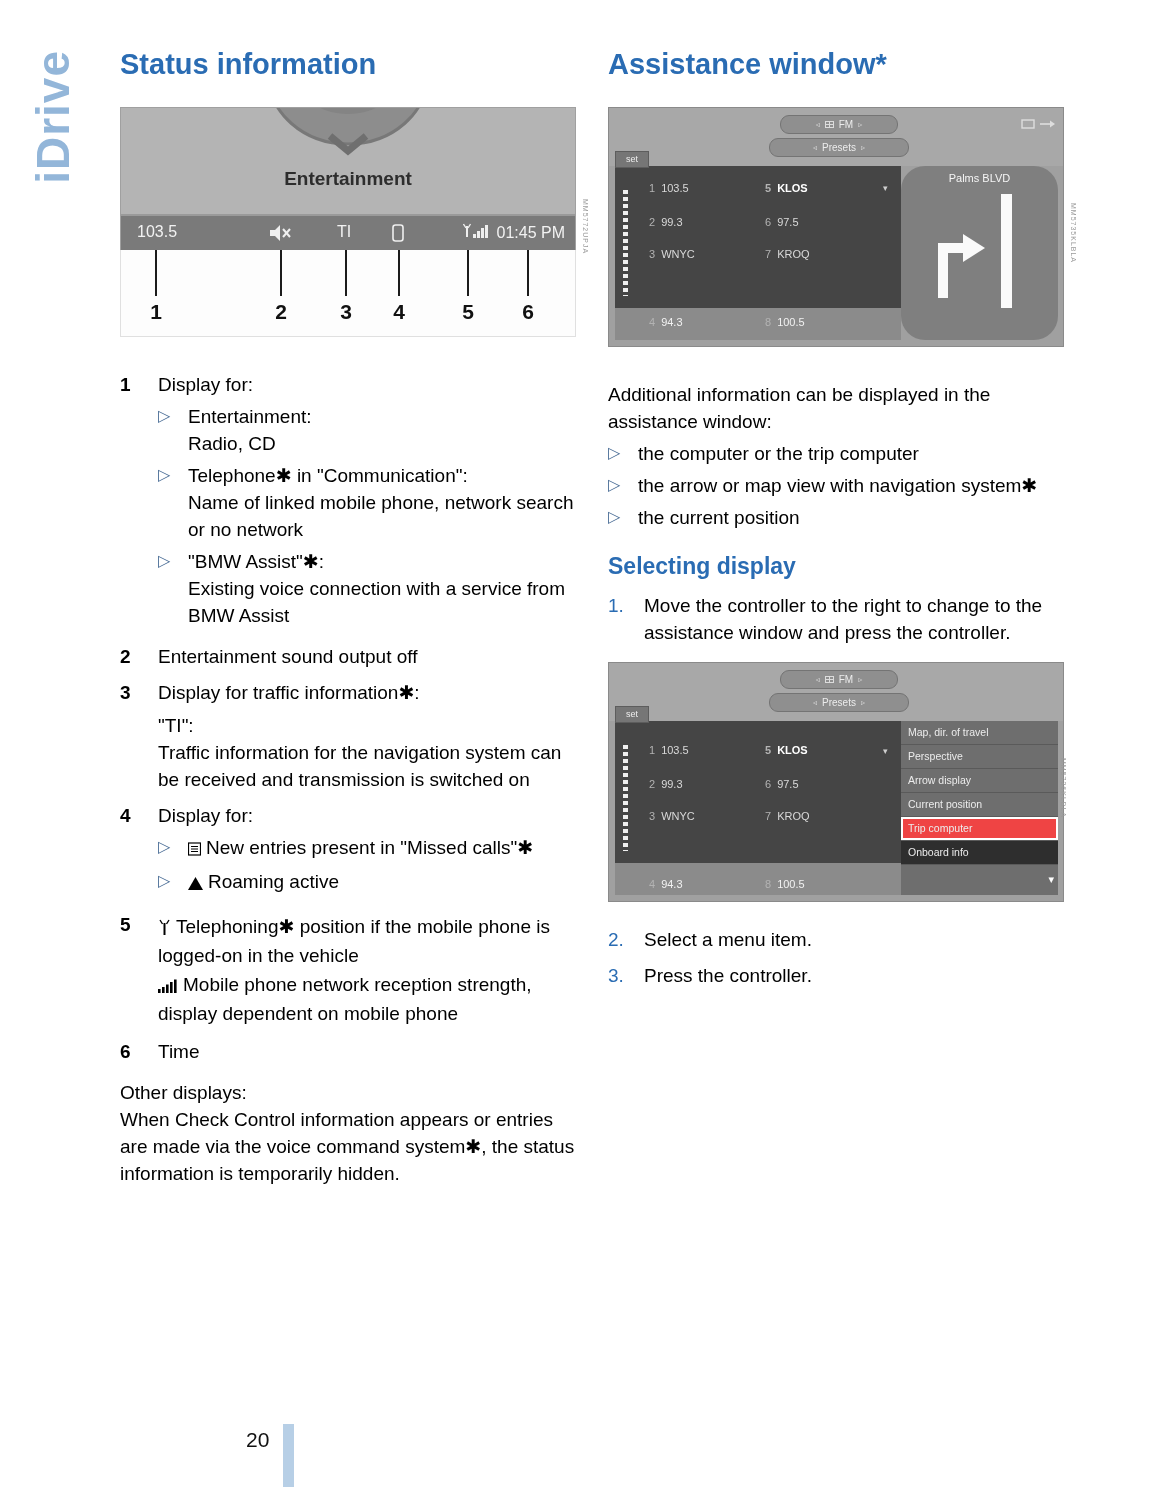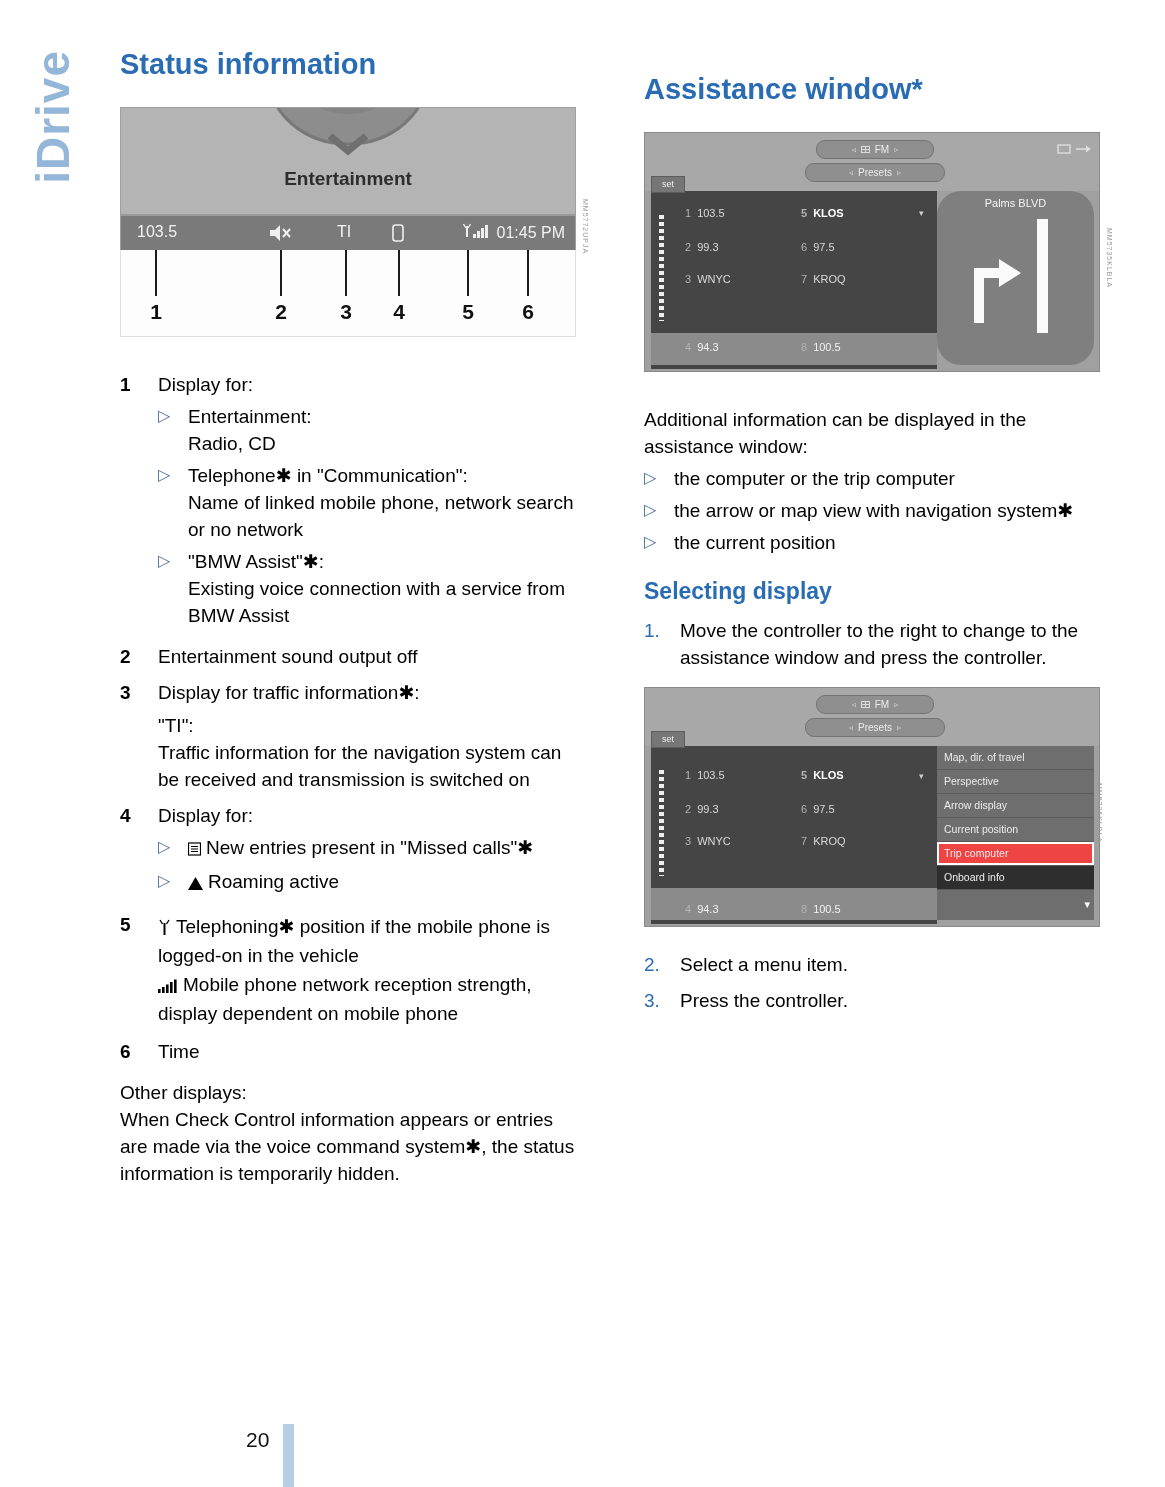--- a/index.html
+++ b/index.html
@@ -5,21 +5,21 @@
   html,body{margin:0;padding:0;background:#fff;}
   .page{position:relative;width:1165px;height:1487px;background:#fff;
         font-family:"Liberation Sans",sans-serif;color:#000;overflow:hidden;}
 
   
   .vlabel{position:absolute;left:26px;top:50px;writing-mode:vertical-rl;transform:rotate(180deg);
           font-size:46px;font-weight:bold;color:#93b6d9;letter-spacing:1px;}
 
   .col{position:absolute;top:48px;width:456px;}
   .col-left{left:120px;}
-  .col-right{left:644px;margin-top:25px;}
+  .col-right{left:608px;}
 
   .section-title{font-size:29px;font-weight:bold;color:#2a6cb3;margin:0 0 26px 0;line-height:1.15;}
   .subheading{font-size:23px;font-weight:bold;color:#2a6cb3;margin:22px 0 12px 0;}
 
   .body-text{font-size:19px;line-height:27px;}
 
   
   .figwrap{position:relative;margin-bottom:34px;}
   .fig1-screen{position:relative;width:454px;height:142px;background:#b4b4b4;overflow:hidden;border:1px solid #a0a0a0;border-bottom:none;}
   .fig1-title{position:absolute;top:60px;left:0;width:100%;text-align:center;
@@ -35,21 +35,21 @@
              font-size:7px;color:#9a9a9a;letter-spacing:1px;}
 
   
   .shot{position:relative;width:454px;height:238px;background:#a0a0a0;overflow:hidden;border:1px solid #8a8a8a;}
   .shot-top{position:absolute;left:0;top:0;width:100%;height:58px;background:#a8a8a8;}
   .pills{position:absolute;left:150px;top:7px;width:160px;display:flex;flex-direction:column;gap:4px;align-items:center;}
   .pill{height:17px;border-radius:9px;background:#8f8f8f;border:1px solid #747474;color:#ececec;
         font-size:10px;display:flex;align-items:center;justify-content:center;gap:5px;padding:0 10px;}
   .pill .chev{font-size:8px;color:#dcdcdc;}
   .topright-icons{position:absolute;right:8px;top:8px;}
-  .panel-left{position:absolute;left:6px;top:58px;width:286px;height:178px;background:#454545;}
+  .panel-left{position:absolute;left:6px;top:58px;width:286px;height:142px;background:#454545;}
   .settab{position:absolute;left:0;top:-15px;width:32px;height:15px;background:#767676;border:1px solid #5d5d5d;
           color:#eee;font-size:9px;text-align:center;line-height:14px;}
   .volbar{position:absolute;left:8px;top:24px;width:5px;height:106px;
           background:repeating-linear-gradient(to bottom,#efefef 0 4px,transparent 4px 7px);}
   .strow{position:absolute;font-size:11px;color:#d9d9d9;}
   .strow .num{color:#b3b3b3;margin-right:6px;}
   .strow.hl{color:#fff;font-weight:bold;}
   .row-caret{position:absolute;left:268px;top:17px;font-size:9px;color:#cfcfcf;}
   .bottom-strip{position:absolute;left:6px;top:200px;width:286px;height:32px;background:#8b8b8b;}
   .bottom-strip .strow{color:#f2f2f2;}

